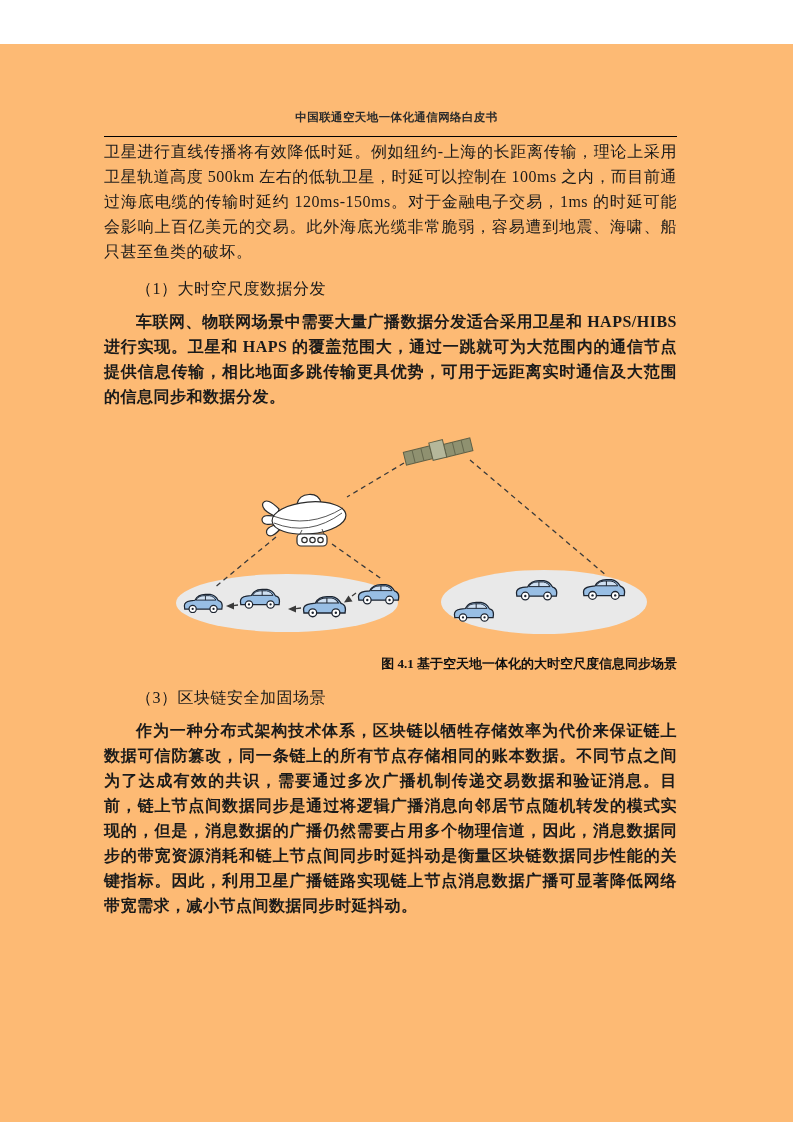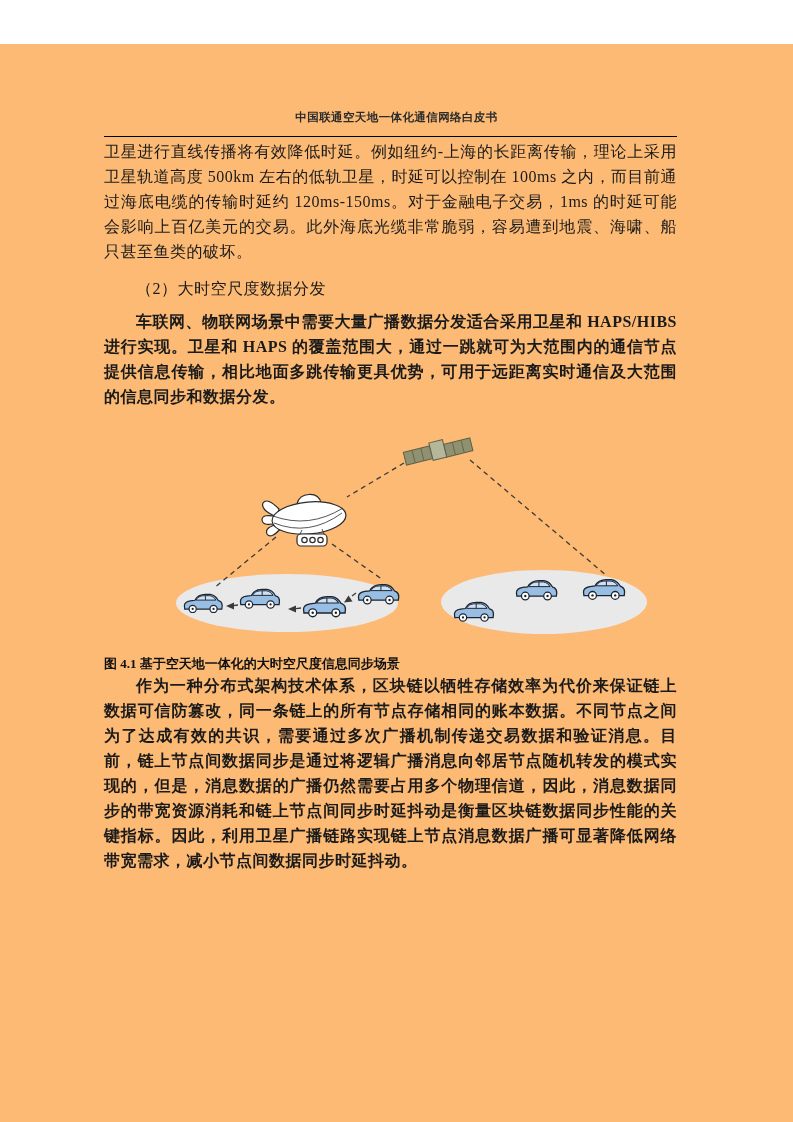--- a/index.html
+++ b/index.html
@@ -14,21 +14,21 @@
   p{margin:0;}
   .body-text{
     font-size:16px;line-height:25px;letter-spacing:0.5px;
     text-align:justify;text-align-last:left;
   }
   .first{margin-top:2px;}
   .indent{text-indent:2em;font-weight:bold;}
   .heading{margin-top:12px;margin-bottom:8px;text-indent:2em;}
   .figure{position:relative;height:228px;margin-top:16px;}
   .figure svg{position:absolute;left:66px;top:0;}
-  .caption{margin-top:2px;text-align:left;font-weight:bold;font-size:13px;line-height:18px;color:#111;}
+  .caption{margin-top:2px;text-align:right;font-weight:bold;font-size:13px;line-height:18px;color:#111;}
   
   .cov{fill:#e9e9e9;}
   .dash{fill:none;stroke:#3a3a3a;stroke-width:1.3;stroke-dasharray:5 4;}
   .arrow{fill:#3a3a3a;stroke:none;}
   .car-body{fill:#98bee4;stroke:#1c2430;stroke-width:1.3;}
   .car-window{fill:#cfe0f2;stroke:#1c2430;stroke-width:1;}
   .car-wheel{fill:#ffffff;stroke:#1c2430;stroke-width:1.3;}
   .car-hub{fill:#1c2430;}
   .car-line{stroke:#1c2430;stroke-width:1;}
   .sat-panel{fill:#8f9170;stroke:#5e6047;stroke-width:1;}
@@ -42,21 +42,21 @@
 
 <div class="page">
   <div class="header">
     <span>中国联通空天地一体化通信网络白皮书</span>
   </div>
   <div class="content">
     <div class="rule"></div>
 
     <p class="body-text first">卫星进行直线传播将有效降低时延。例如纽约-上海的长距离传输，理论上采用卫星轨道高度 500km 左右的低轨卫星，时延可以控制在 100ms 之内，而目前通过海底电缆的传输时延约 120ms-150ms。对于金融电子交易，1ms 的时延可能会影响上百亿美元的交易。此外海底光缆非常脆弱，容易遭到地震、海啸、船只甚至鱼类的破坏。</p>
 
-    <p class="body-text heading">（2）大时空尺度数据分发</p>
+    <p class="body-text heading">（1）大时空尺度数据分发</p>
 
     <p class="body-text indent">车联网、物联网场景中需要大量广播数据分发适合采用卫星和 HAPS/HIBS 进行实现。卫星和 HAPS 的覆盖范围大，通过一跳就可为大范围内的通信节点提供信息传输，相比地面多跳传输更具优势，可用于远距离实时通信及大范围的信息同步和数据分发。</p>
 
     <div class="figure">
       <svg width="490" height="228" viewBox="0 0 490 228">
         <defs>
           <g id="car">
             <path class="car-body" d="M1.5,15 C1.5,11.8 4.2,10.2 8,9.6 L13,9 C15.5,3.8 20,2.6 24.5,2.6 L29.5,2.6 C33.8,3.2 36.3,5.6 38.3,9.2 L39.8,9.8 C42,10.8 42.6,12.4 42.6,15 L42.2,18.6 L1.9,18.6 Z"></path>
             <path class="car-window" d="M14.2,8.8 C16.4,4.6 20.4,4 24.2,4 L29,4 C32.2,4.6 34.4,6.4 35.8,8.8 Z"></path>
             <line class="car-line" x1="24.4" y1="4" x2="24.4" y2="8.8"></line>
@@ -114,16 +114,17 @@
         <polygon class="arrow" points="174,177.5 182.5,176.5 178.5,170.5"></polygon>
 
         <use href="#car" transform="translate(283,175) scale(0.95)"></use>
         <use href="#car" transform="translate(345,153) scale(0.98)"></use>
         <use href="#car" transform="translate(412,152)"></use>
       </svg>
     </div>
 
     <p class="caption">图 4.1  基于空天地一体化的大时空尺度信息同步场景</p>
 
+    <p class="body-text heading">（3）区块链安全加固场景</p>
 
     <p class="body-text indent">作为一种分布式架构技术体系，区块链以牺牲存储效率为代价来保证链上数据可信防篡改，同一条链上的所有节点存储相同的账本数据。不同节点之间为了达成有效的共识，需要通过多次广播机制传递交易数据和验证消息。目前，链上节点间数据同步是通过将逻辑广播消息向邻居节点随机转发的模式实现的，但是，消息数据的广播仍然需要占用多个物理信道，因此，消息数据同步的带宽资源消耗和链上节点间同步时延抖动是衡量区块链数据同步性能的关键指标。因此，利用卫星广播链路实现链上节点消息数据广播可显著降低网络带宽需求，减小节点间数据同步时延抖动。</p>
   </div>
 </div>
 
 </body></html>

